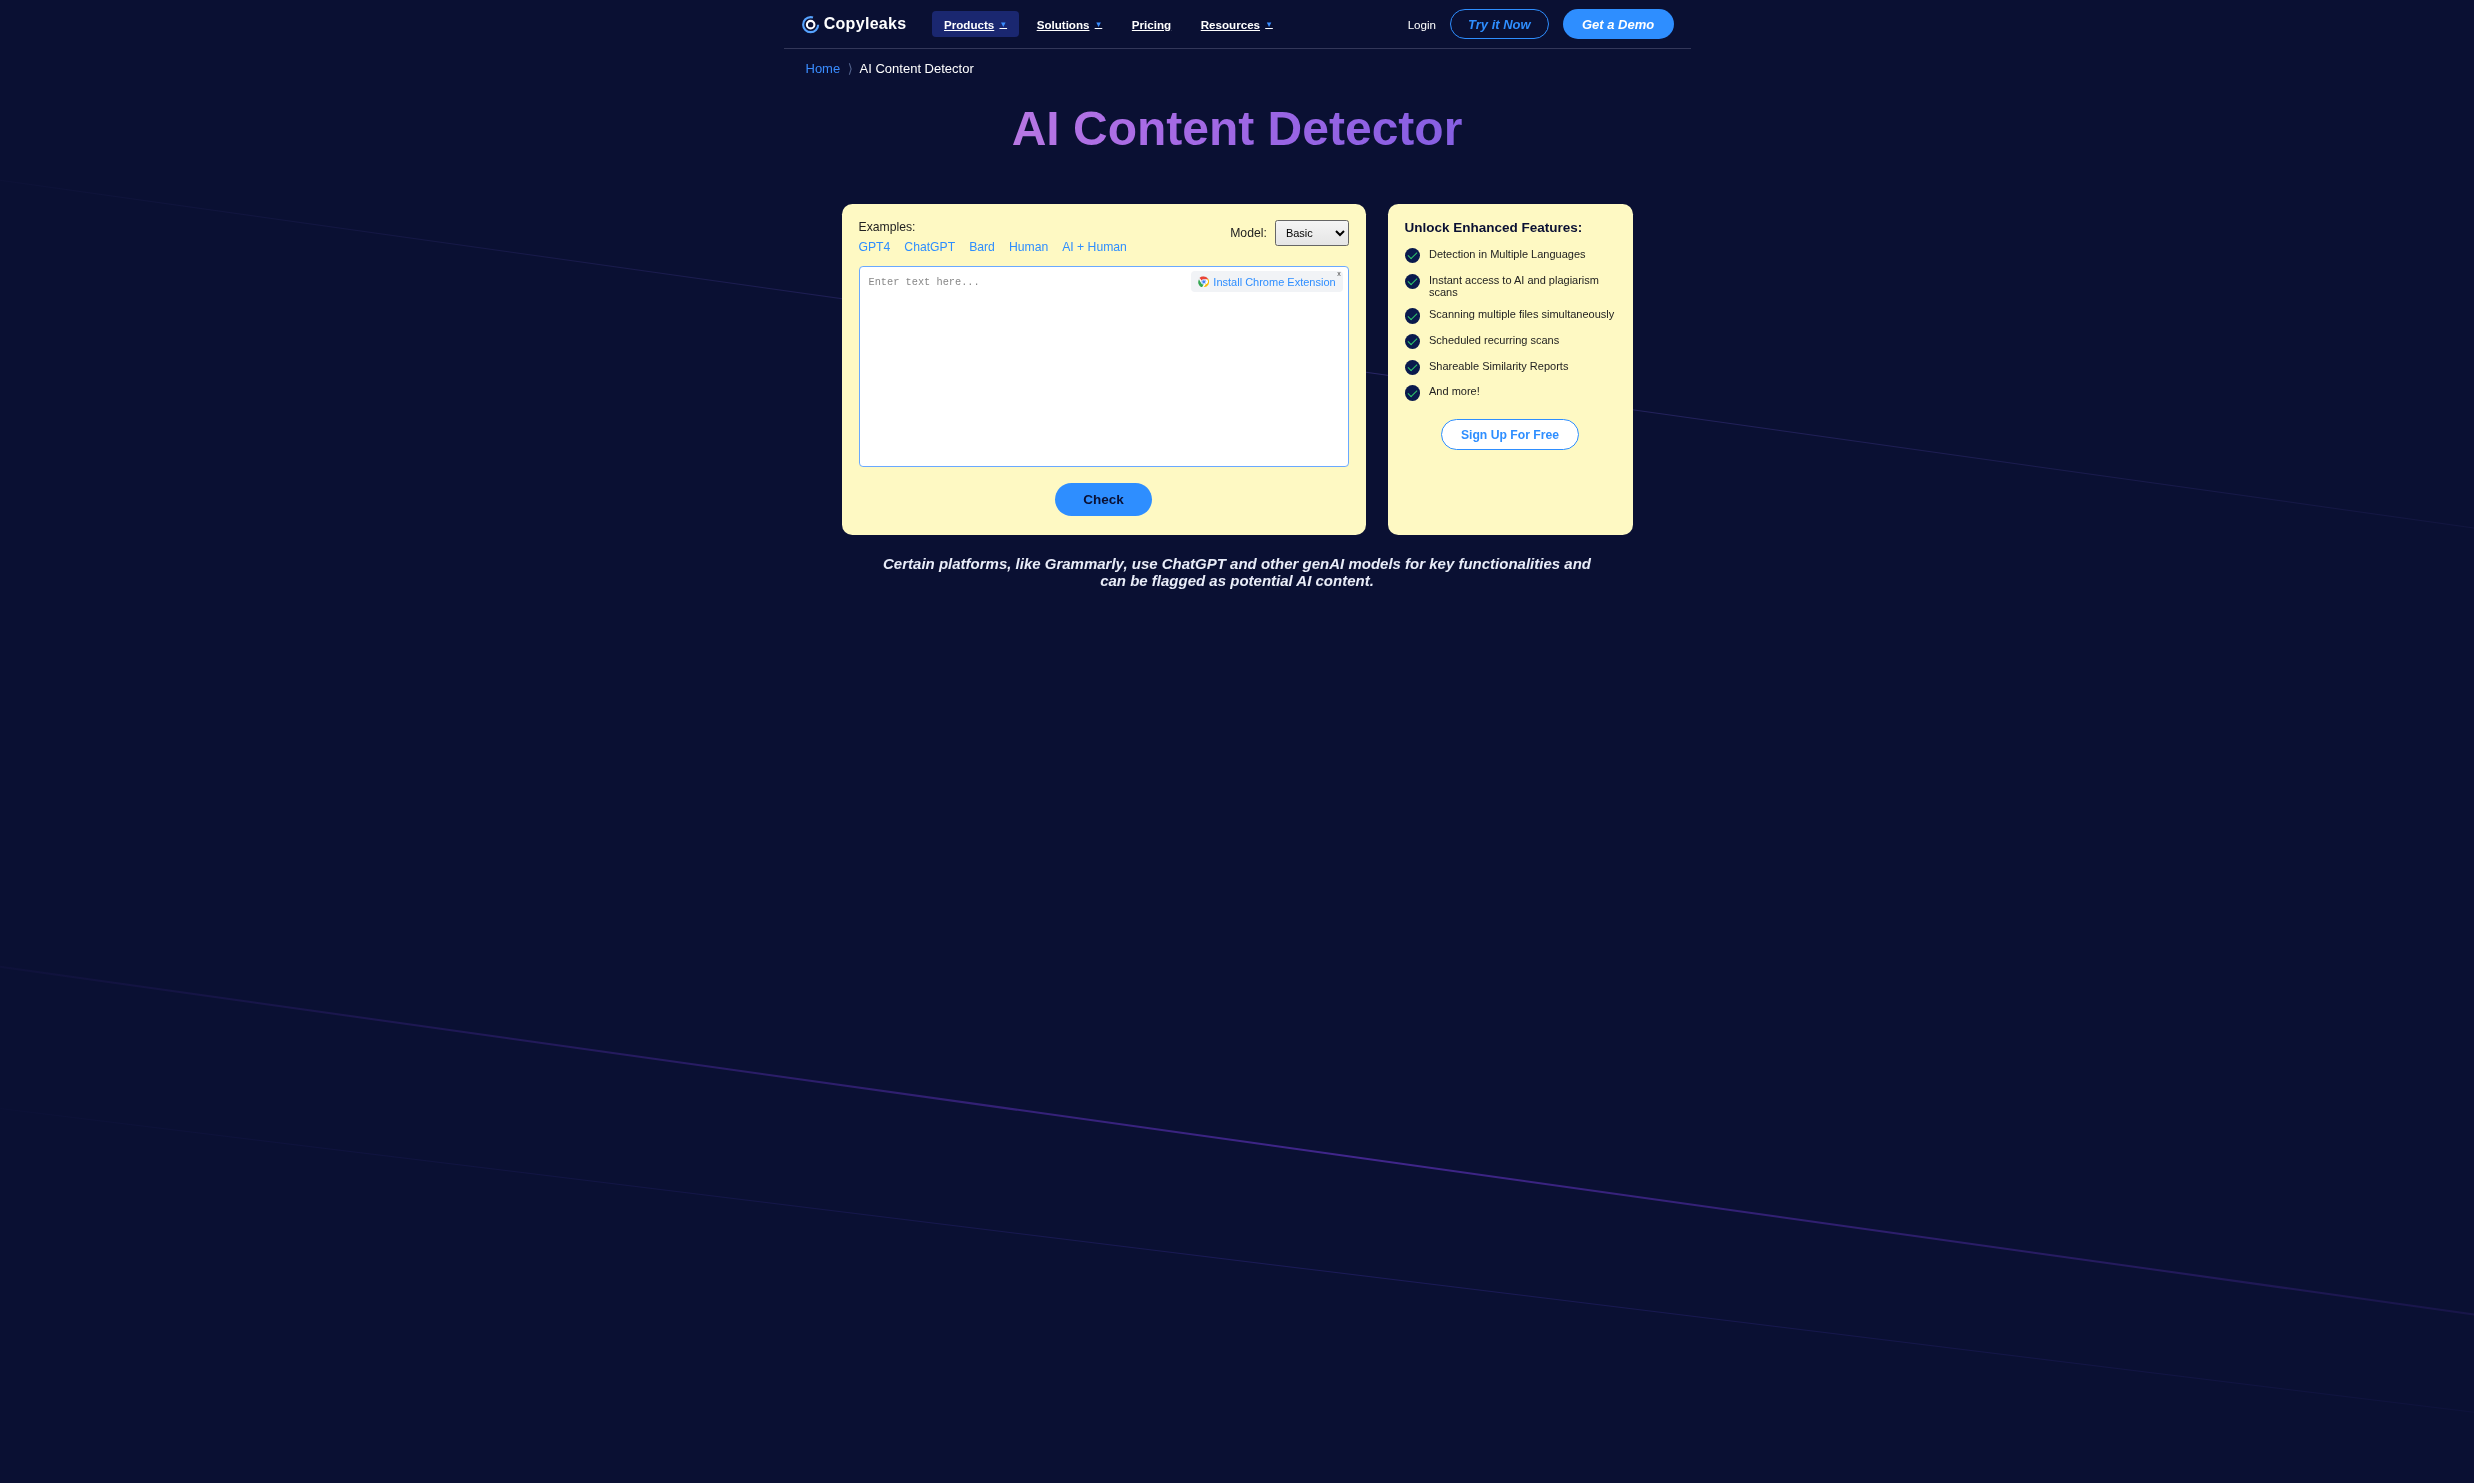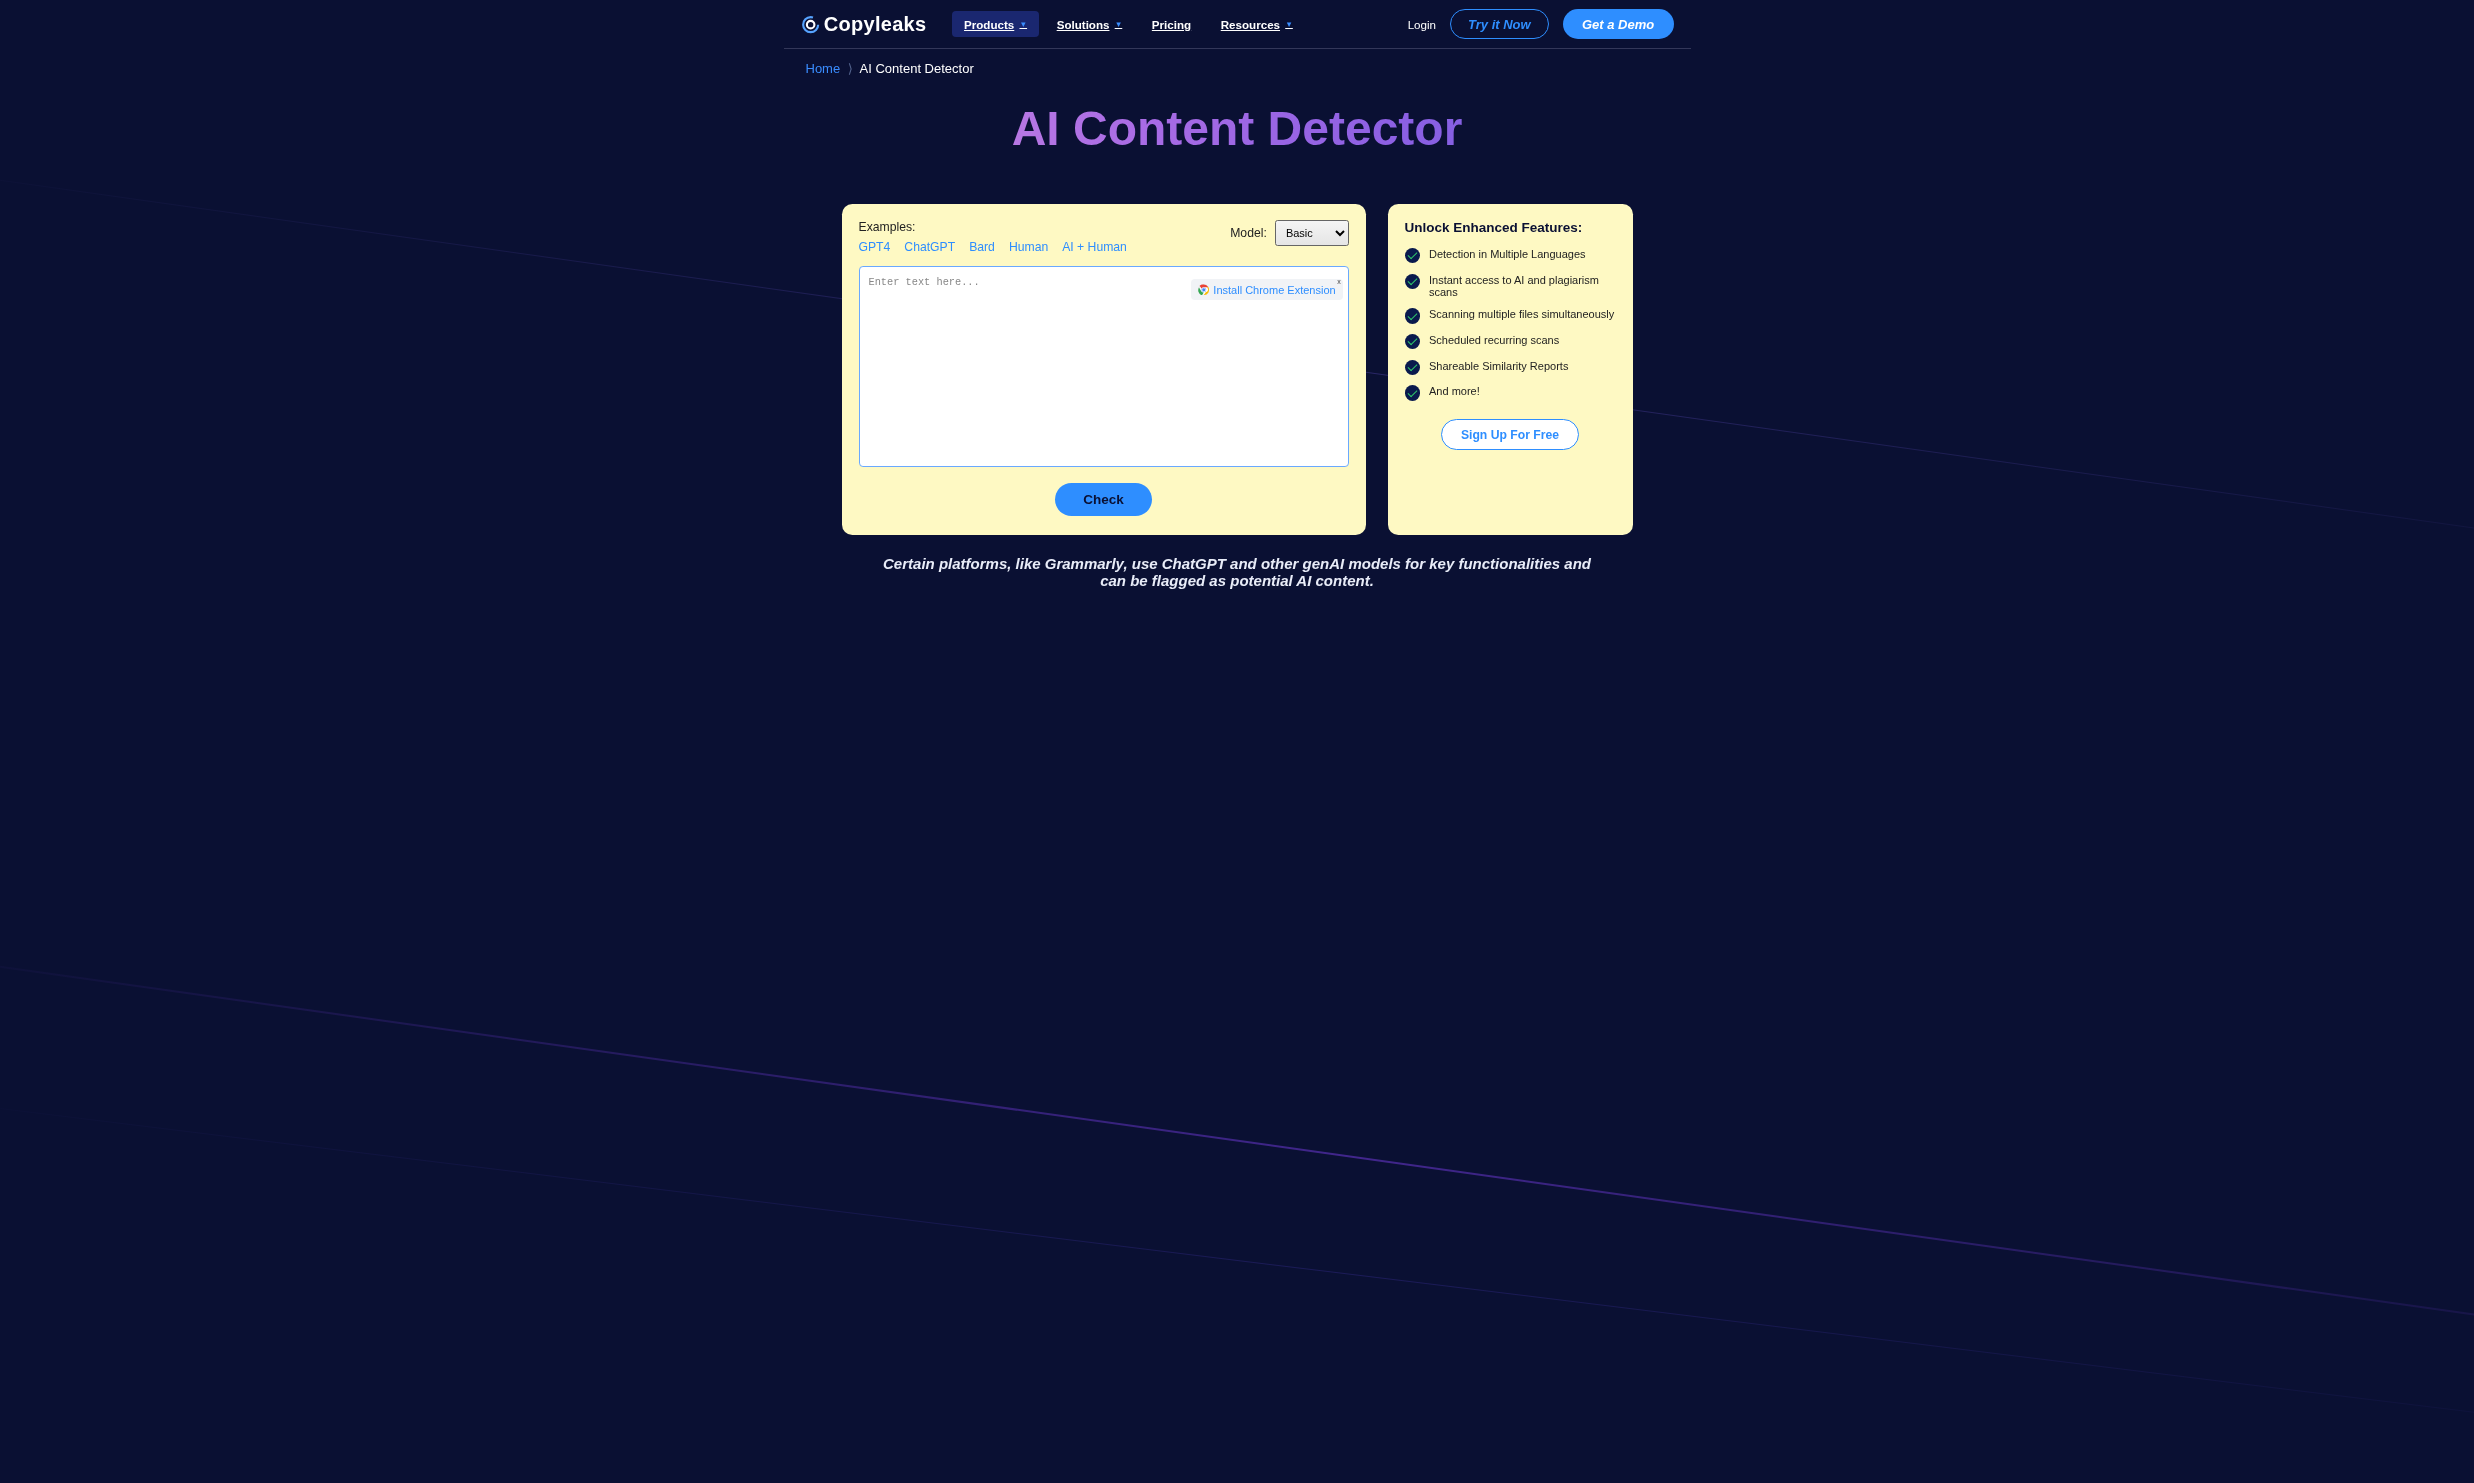--- a/index.html
+++ b/index.html
@@ -18,21 +18,21 @@
   .bg-lines .l1 { position:absolute; left:-5%; top:25%; width:120%; height:1.3px; background:linear-gradient(90deg, rgba(100,80,200,0.0), rgba(100,80,200,0.35), rgba(100,80,200,0.0)); transform:rotate(8deg);}
   .bg-lines .l2 { position:absolute; left:-5%; top:78%; width:120%; height:1.9px; background:linear-gradient(90deg, rgba(120,60,230,0.0), rgba(120,60,230,0.5), rgba(120,60,230,0.0)); transform:rotate(8deg);}
   .bg-lines .l3 { position:absolute; left:-5%; top:86%; width:120%; height:1.3px; background:linear-gradient(90deg, rgba(80,60,200,0.0), rgba(80,60,200,0.25), rgba(80,60,200,0.0)); transform:rotate(7deg);}
 
   
   header {
     display:flex; align-items:center; padding: 9px 17px;
     border-bottom: 0.6px solid rgba(128,128,160,0.35);
     position: relative; z-index: 2;
   }
-  .logo { display:flex; align-items:center; gap:3.9px; font-weight:700; font-size:20px; color:#fff; }
+  .logo { display:flex; align-items:center; gap:3.9px; font-weight:700; font-size:16px; color:#fff; }
   .logo svg { width:19.3px; height:19.3px; }
   .logo-text { letter-spacing:0.3px;}
   nav.main { display:flex; gap:6.4px; margin-left:26px;text-decoration:underline; }
   .nav-item {
     padding: 6.4px 11.6px; font-size:11.6px; font-weight:700; color:#fff;
     border-radius:3.9px; display:flex; align-items:center; gap:5.2px; cursor:pointer;
   }
   .nav-item.active { background:#1a2770; }
   .caret { color:#3a8dff; font-size:7.7px; }
   .header-right { margin-left:auto; display:flex; align-items:center; gap:14px; }
@@ -94,21 +94,20 @@
     width:100%; height:201px; resize:none;
     border:0.6px solid #6aa9ff; border-radius:3.9px; padding:9px;
     font-family: "Courier New", monospace; font-size:10.3px; color:#555; outline:none;
   }
   textarea.main-input::placeholder { color:#888; }
   .chrome-pill {
     position:absolute; top:5.2px; right:5.2px;
     background:#f1f3f6; border-radius:3.9px; padding:4.5px 7.7px 4.5px 6.4px;
     display:flex; align-items:center; gap:4px; font-size:11px; color:#2e8eff;
     cursor:pointer;
-    margin-top:8px;
   }
   .chrome-pill .close-x { position:absolute; top:-1.3px; right:2.6px; font-size:7px; color:#444; cursor:pointer;}
   .chrome-icon { width:11.6px; height:11.6px; }
 
   .check-btn {
     display:block; margin:14px auto 3.9px; background:#2e8eff; color:#0a1033;
     border:none; border-radius:19.3px; padding:9px 28px;
     font-size:13.5px; font-weight:800; cursor:pointer;
   }
 

